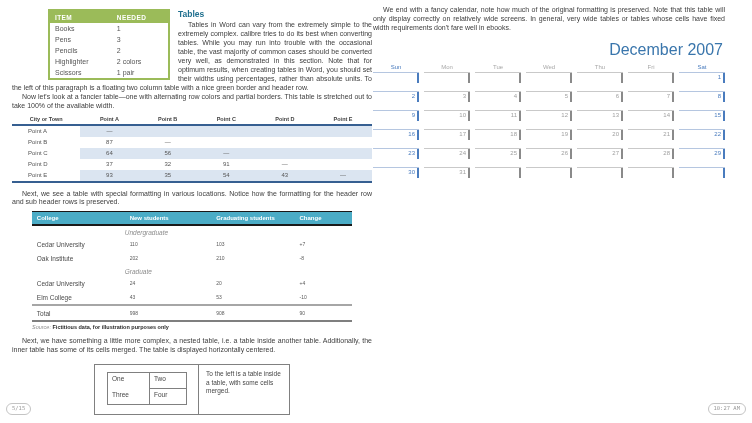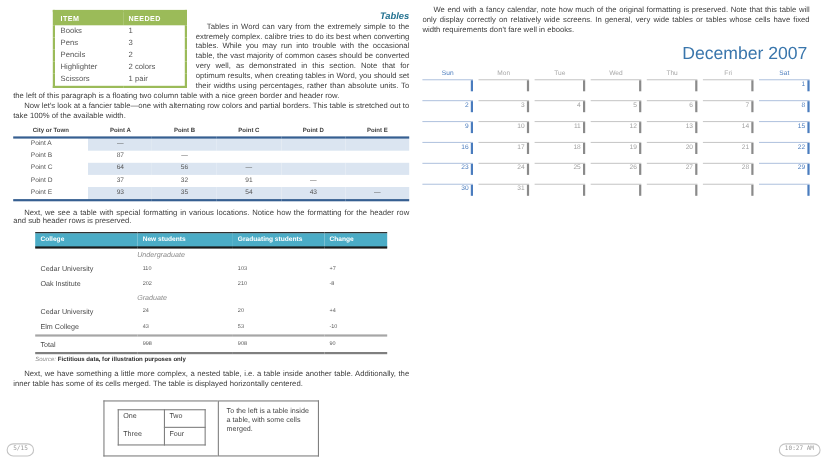--- a/index.html
+++ b/index.html
@@ -3,40 +3,40 @@
 <meta charset="utf-8">
 <style>
   * { box-sizing: border-box; }
   html,body { margin:0; padding:0; }
   body {
     width:752px; height:423px; background:#ffffff; position:relative; overflow:hidden;
     font-family:"Liberation Sans","DejaVu Sans",sans-serif; color:#3d3d3d;
   }
   .page { position:absolute; top:6px; }
   #page-left  { left:12px;  width:360px; }
-  #page-right { left:384px; width:352px; }
+  #page-right { left:373px; width:352px; }
 
   p { margin:0; font-size:7px; line-height:1.28; text-align:justify; color:#3d3d3d; }
   .indent { text-indent:10px; }
   .clear { clear:left; }
 
   
   .supplies-table {
     float:left; width:122px; margin:3px 8px 3px 36px;
     border:2px solid #9bbb59; border-collapse:collapse; font-size:7px;
   }
   .supplies-table th {
     background:#9bbb59; color:#fff; text-align:left; font-size:6.5px;
     padding:2.5px 5px; letter-spacing:.4px;
   }
   .supplies-table td { padding:2px 5px; color:#555; }
 
   .tables-heading {
     font-size:8.5px; font-weight:bold; color:#20708f;
-    margin:3px 0 2px; text-align:right;font-style:italic;
+    margin:3px 0 2px; text-align:left;
   }
 
   
   .distance-table {
     width:100%; border-collapse:collapse; font-size:6px; margin-top:3px;
     border-bottom:2px solid #365f91;
   }
   .distance-table th {
     font-size:5.5px; color:#404040; font-weight:bold; padding:2px;
     border-bottom:2px solid #365f91; text-align:center;

